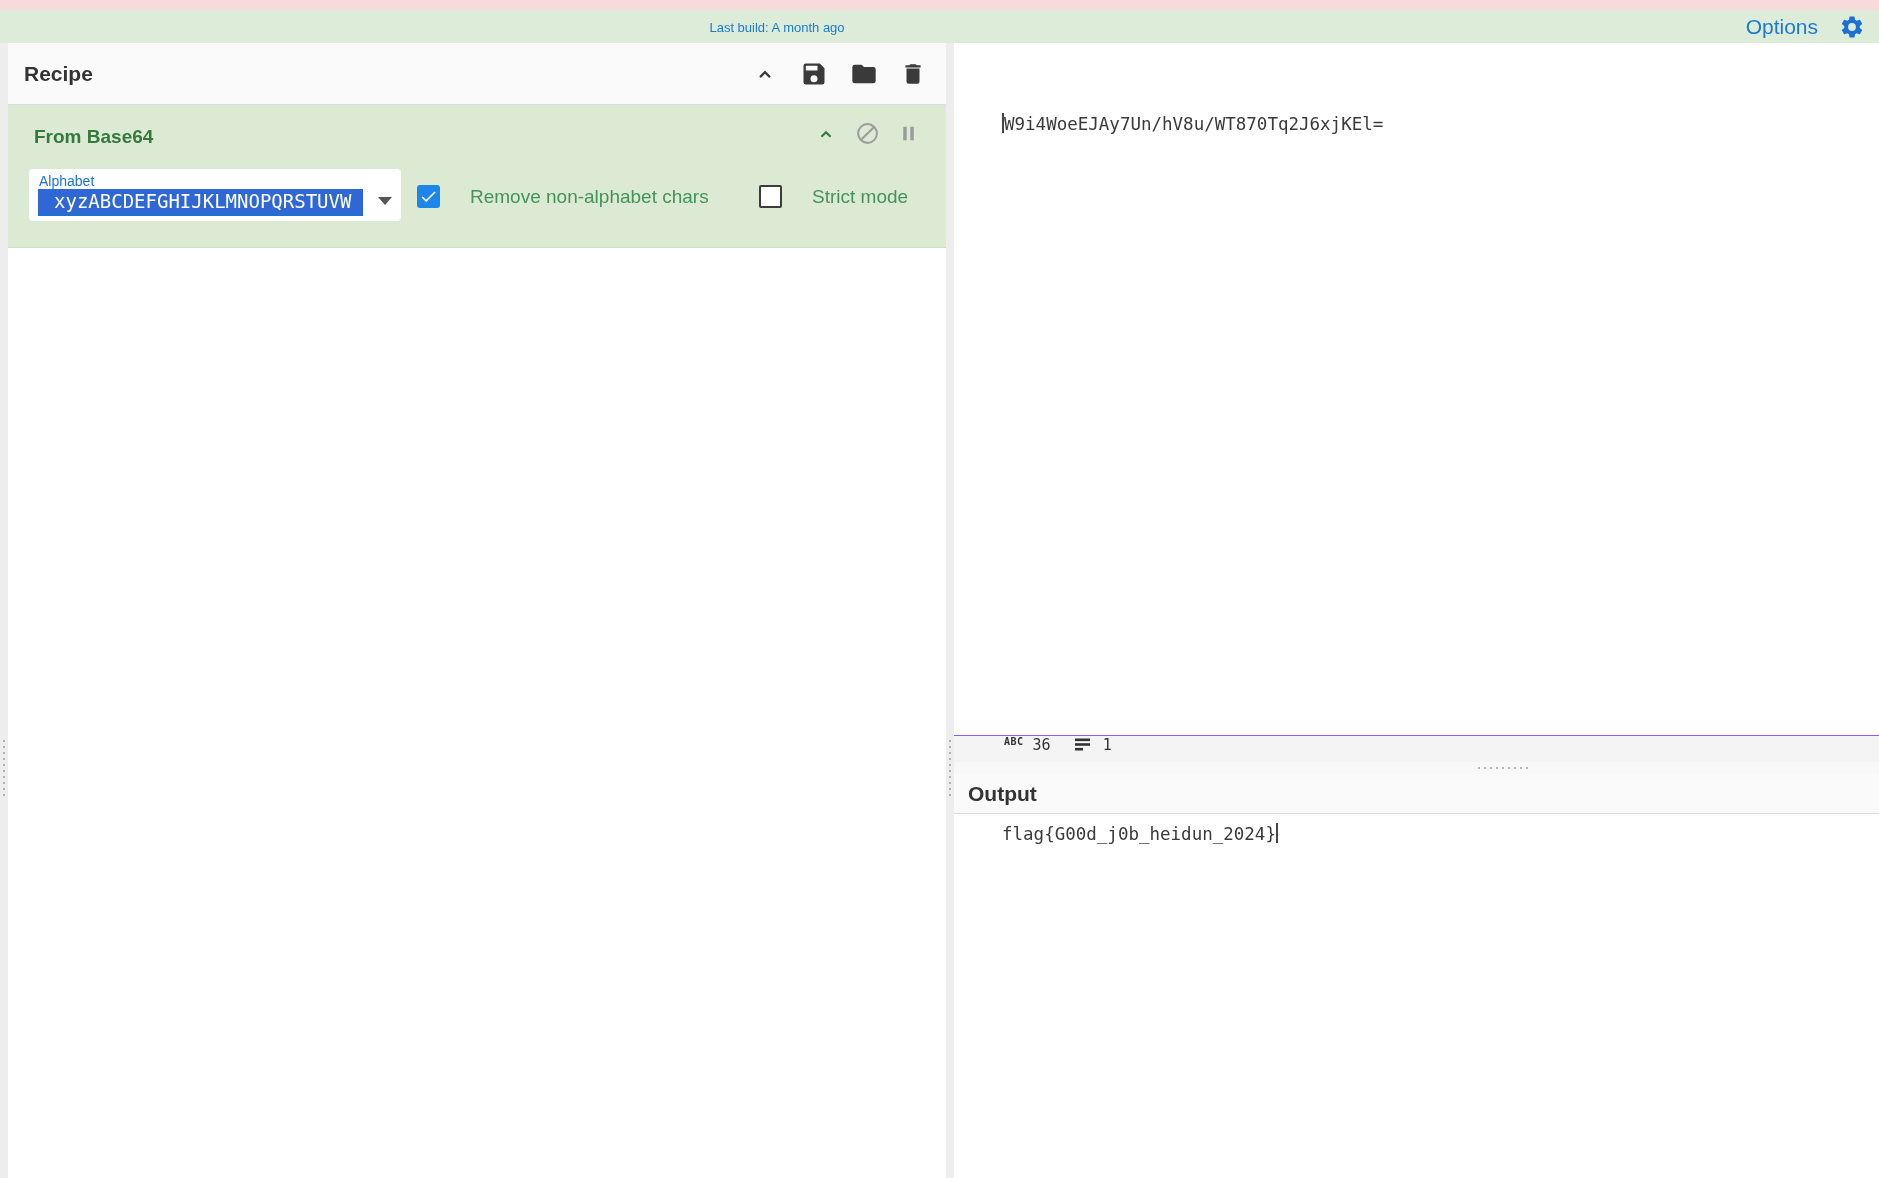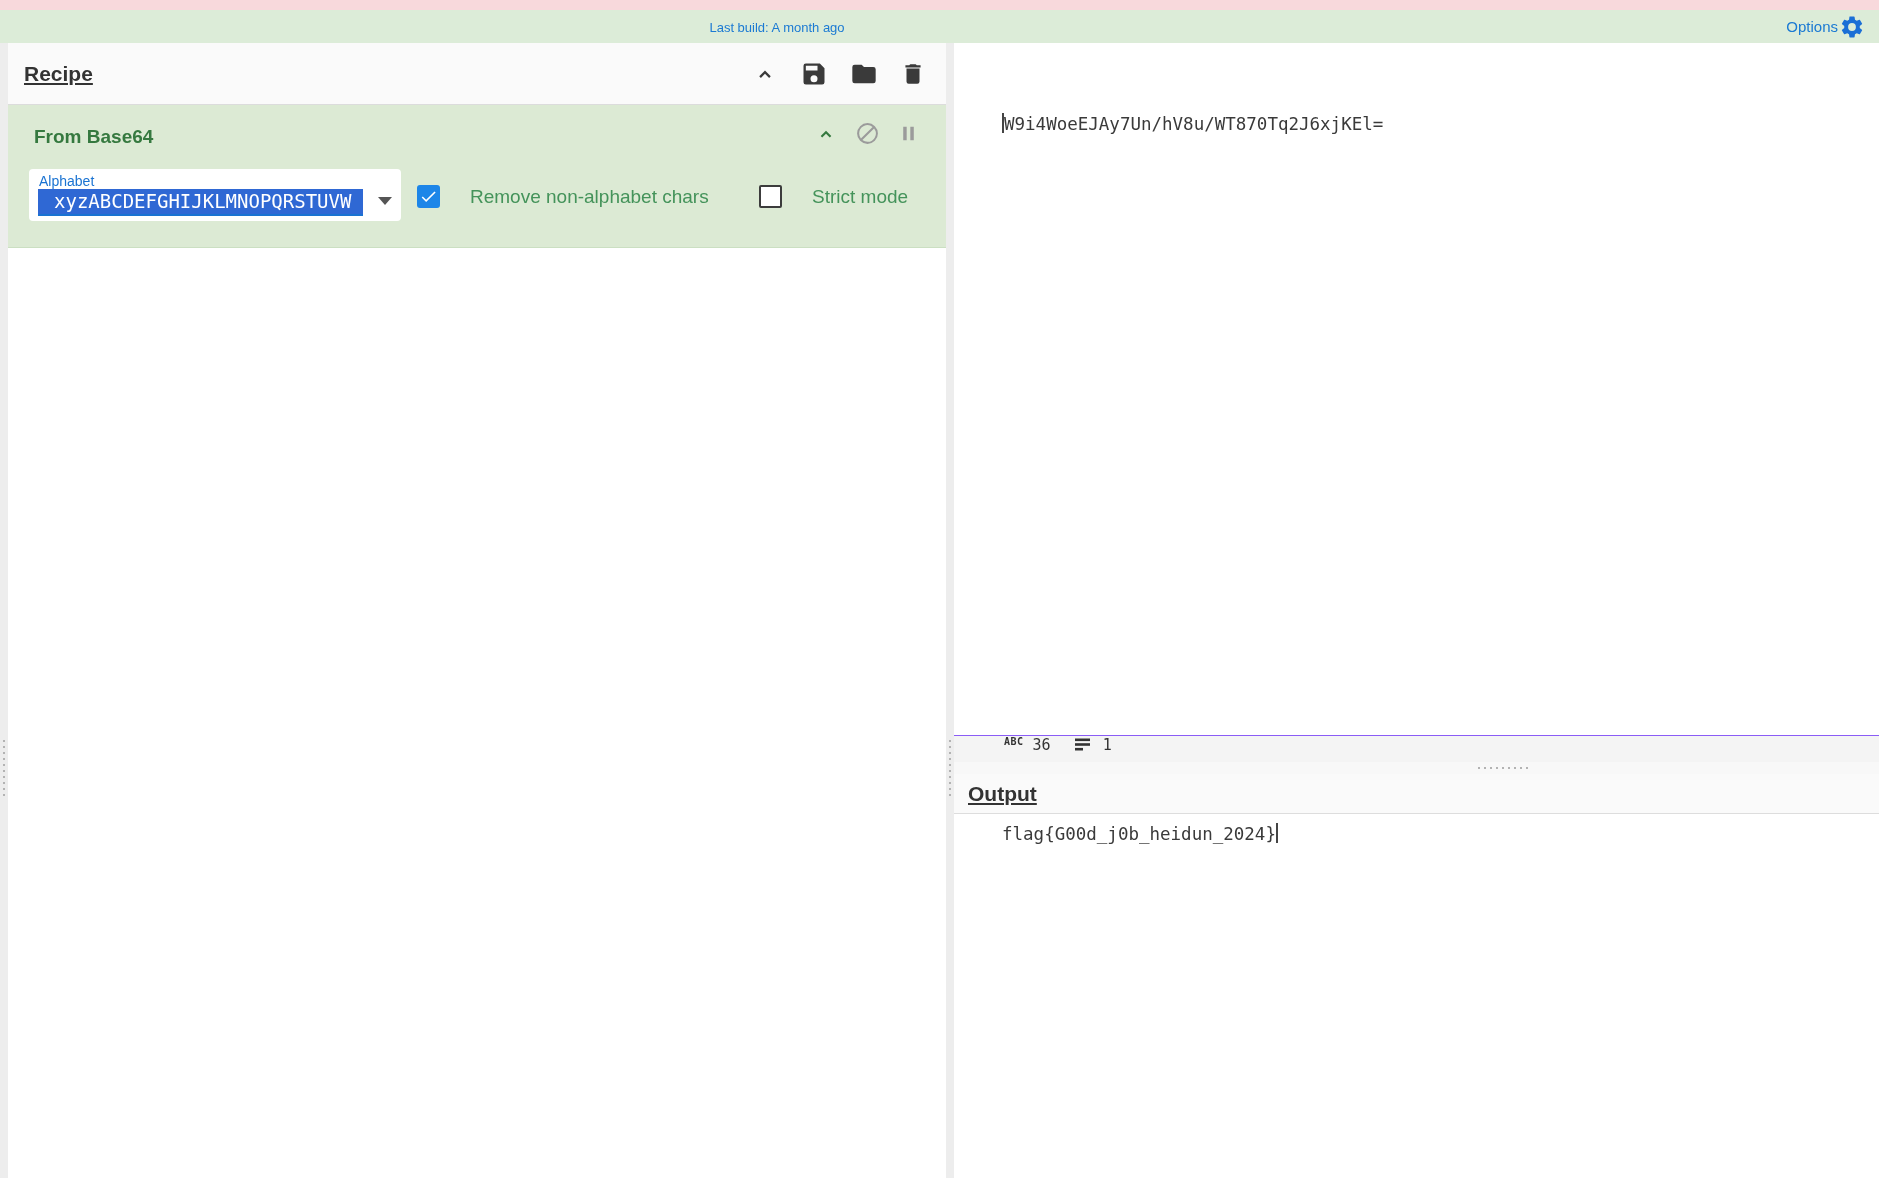--- a/index.html
+++ b/index.html
@@ -8,37 +8,37 @@
     position:relative; width:1879px; height:1178px; overflow:hidden;
     font-family:"Liberation Sans", sans-serif; color:#333; background:#fff;
   }
   .mono { font-family:"DejaVu Sans Mono", monospace;padding-left:40px; }
 
   
   .pink-strip { position:absolute; left:0; top:0; width:1879px; height:10px; background:#f8d9dc; }
   .green-banner { position:absolute; left:0; top:10px; width:1879px; height:33px; background:#dcecd8; }
   .last-build { position:absolute; left:777px; top:50%; transform:translate(-50%,-50%);
     color:#1b7ad3; font-size:13px; white-space:nowrap; cursor:pointer; }
-  .options-btn { position:absolute; right:14px; top:0; height:33px; display:flex; align-items:center; gap:1px;
-    color:#1b7ad3; font-size:15px; cursor:pointer; }
+  .options-btn { position:absolute; right:14px; top:0; height:33px; display:flex; align-items:center; gap:21px;
+    color:#1b7ad3; font-size:21px; cursor:pointer; }
   .options-btn svg { display:block; }
 
   
   .left-strip { position:absolute; left:0; top:43px; width:8px; height:1135px; background:#ededed; }
   .v-divider { position:absolute; left:946px; top:43px; width:8px; height:1135px; background:#ededed; }
   .vdots { position:absolute; left:50%; transform:translateX(-50%); top:695px; width:4px; height:58px;
     background-image:radial-gradient(circle, #b3b3b3 1.2px, transparent 1.4px);
     background-size:4px 6px; background-repeat:repeat-y; cursor:col-resize; }
   .recipe-panel { position:absolute; left:8px; top:43px; width:938px; height:1135px; background:#fff; }
   .io-panel { position:absolute; left:954px; top:43px; width:925px; height:1135px; background:#fff; }
 
   
   .pane-header { height:62px; background:#fafafa; border-bottom:1px solid #dcdcdc;
     display:flex; align-items:center; }
-  .pane-title { font-size:21px; font-weight:bold; color:#333;text-decoration:underline; }
+  .pane-title { font-size:21px; font-weight:bold; color:#333; }
   .recipe-panel .pane-header { padding:0 20px 0 16px; }
   .io-panel .pane-header { padding:0 20px 0 14px; }
   .header-icons { margin-left:auto; display:flex; align-items:center; gap:22px; }
   .icon-btn { cursor:pointer; display:flex; align-items:center; justify-content:center; }
   .icon-btn svg { display:block; }
 
   
   .op-block { position:relative; width:100%; height:143px; background:#dcead4; border-bottom:1px solid #cbdfc2; }
   .op-title { position:absolute; left:26px; top:21px; font-size:19px; font-weight:bold; color:#35793f; cursor:grab; }
   .op-icons { position:absolute; right:26px; top:16px; display:flex; align-items:center; gap:17px; }

